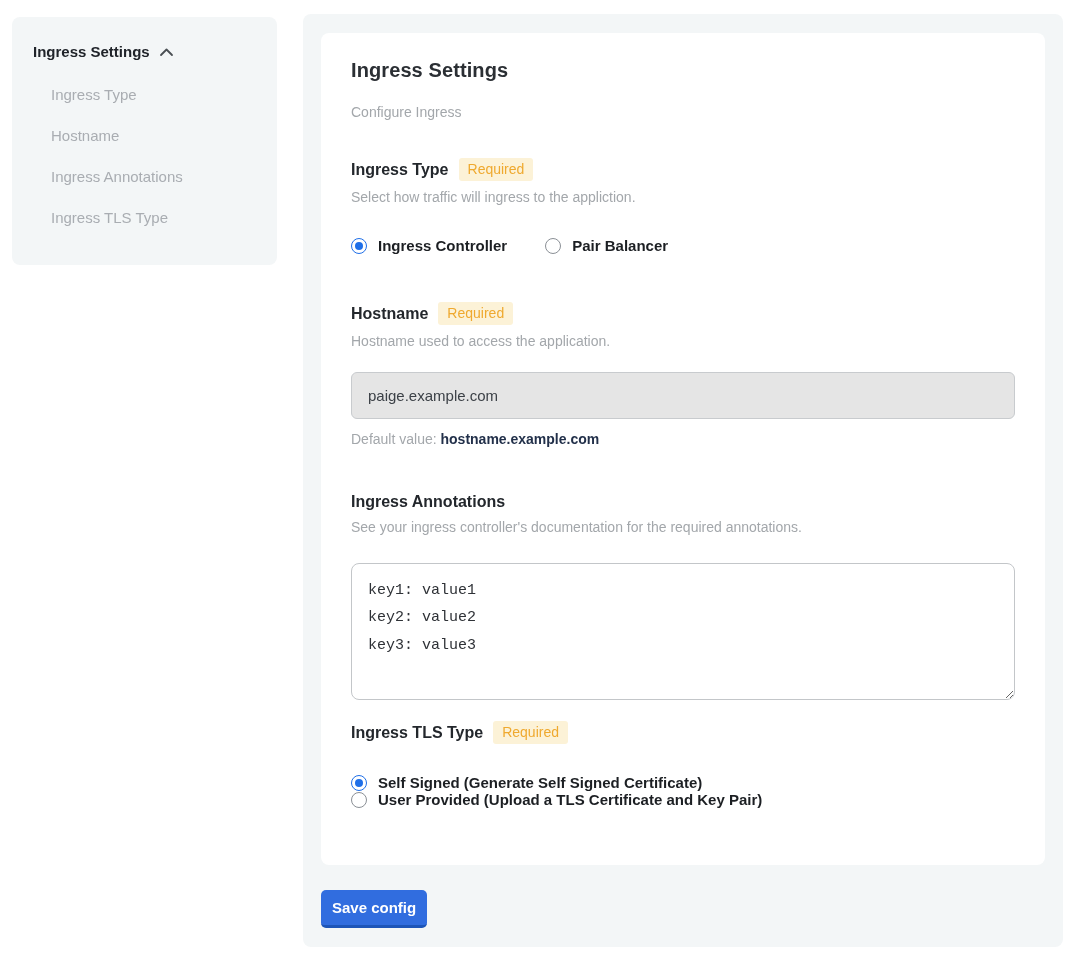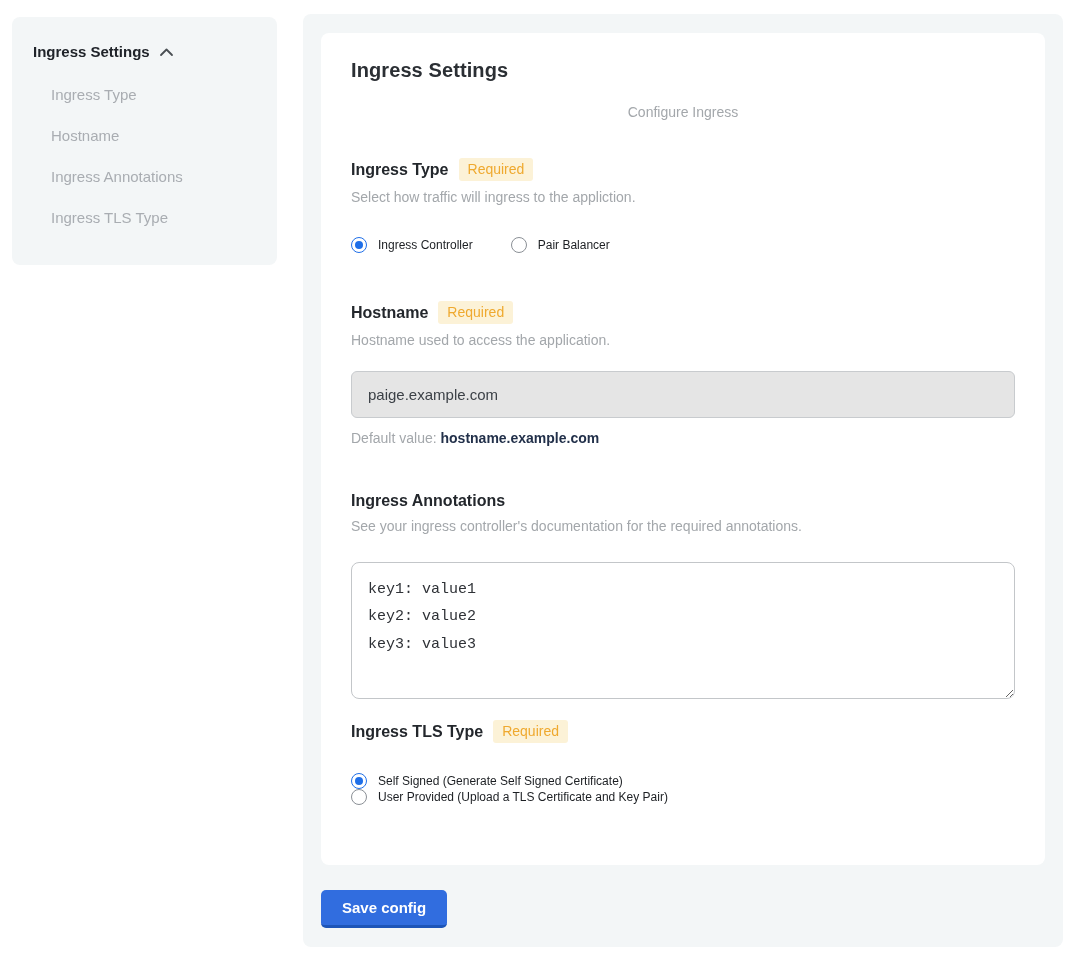--- a/index.html
+++ b/index.html
@@ -17,38 +17,38 @@
     color:#a9adb2; cursor:pointer; }
   .sidebar-item:first-child { margin-top:26px; }
 
   
   .panel { position:absolute; left:303px; top:14px; width:760px; height:933px;
     background:#f3f6f7; border-radius:8px; }
   .card { margin:19px 18px 0 18px; width:724px; height:832px; background:#ffffff;
     border-radius:8px; padding:26px 30px; }
 
   .card-title { font-size:20px; font-weight:700; color:#2b2f34; letter-spacing:.1px; }
-  .card-subtitle { margin-top:22px; font-size:14px; color:#a3a7ab;text-align:center; }
+  .card-subtitle { margin-top:22px; font-size:14px; color:#a3a7ab; }
 
   .section-label-row { display:flex; align-items:center; gap:10px; }
   .section-label { font-size:16px; font-weight:600; color:#23272c; }
   .badge { background:#fcf2d7; color:#efa92f; font-size:14px;
     padding:3px 9px 4px 9px; border-radius:3px; }
   .section-help { margin-top:8px; font-size:14px; color:#a3a7ab; }
 
   .sec-ingress-type { margin-top:38px; }
   .radio-row { margin-top:32px; display:flex; align-items:center; gap:38px; }
   .radio-option { display:flex; align-items:center; gap:11px; cursor:pointer; }
   .radio-circle { width:16px; height:16px; border-radius:50%; flex:0 0 16px;
     border:1.5px solid #8b9096; background:#ffffff; position:relative; }
   .radio-option.checked .radio-circle { border-color:#1f6fe8; }
   .radio-option.checked .radio-circle::after { content:""; position:absolute;
     left:50%; top:50%; width:8px; height:8px; margin:-4px 0 0 -4px;
     border-radius:50%; background:#1f6fe8; }
-  .radio-label { font-size:12px; font-weight:400; color:#1c1f23; }
+  .radio-label { font-size:15px; font-weight:700; color:#1c1f23; }
 
   .sec-hostname { margin-top:48px; }
   .text-input { margin-top:23px; width:100%; height:47px; border:1px solid #c8cbce;
     border-radius:6px; padding:0 16px; font-size:15px; color:#3c4147;
     font-family:"Liberation Sans", sans-serif; background:#e5e5e5; outline:none; }
   .default-line { margin-top:12px; font-size:14px; color:#a3a7ab; }
   .default-value { font-weight:700; color:#22304a; }
 
   .sec-annotations { margin-top:46px; }
   .textarea-input { margin-top:28px; width:100%; height:137px; border:1px solid #c3c6c9;
@@ -56,21 +56,21 @@
     color:#2f3237; font-family:"Liberation Mono", monospace; outline:none;
     display:block; }
 
   .sec-tls { margin-top:21px; }
   .radio-stack { margin-top:30px; }
   .radio-stack .radio-option { }
   .radio-stack .radio-option:first-child { margin-top:0; }
 
   .save-button { display:inline-block; margin:25px 0 0 18px; background:#316ddf;
     border:none; border-bottom:3px solid #1d55b8; border-radius:5px;
-    color:#ffffff; font-size:15px; font-weight:700; padding:0 21px; height:38px;
+    color:#ffffff; font-size:15px; font-weight:700; padding:0 11px; height:38px;
     font-family:"Liberation Sans", sans-serif; cursor:pointer; }
 </style>
 </head>
 <body>
 
 <nav class="sidebar">
   <div class="sidebar-title">
     <span>Ingress Settings</span>
     <span>
       <svg width="15" height="10" viewBox="0 0 15 10" fill="none">

